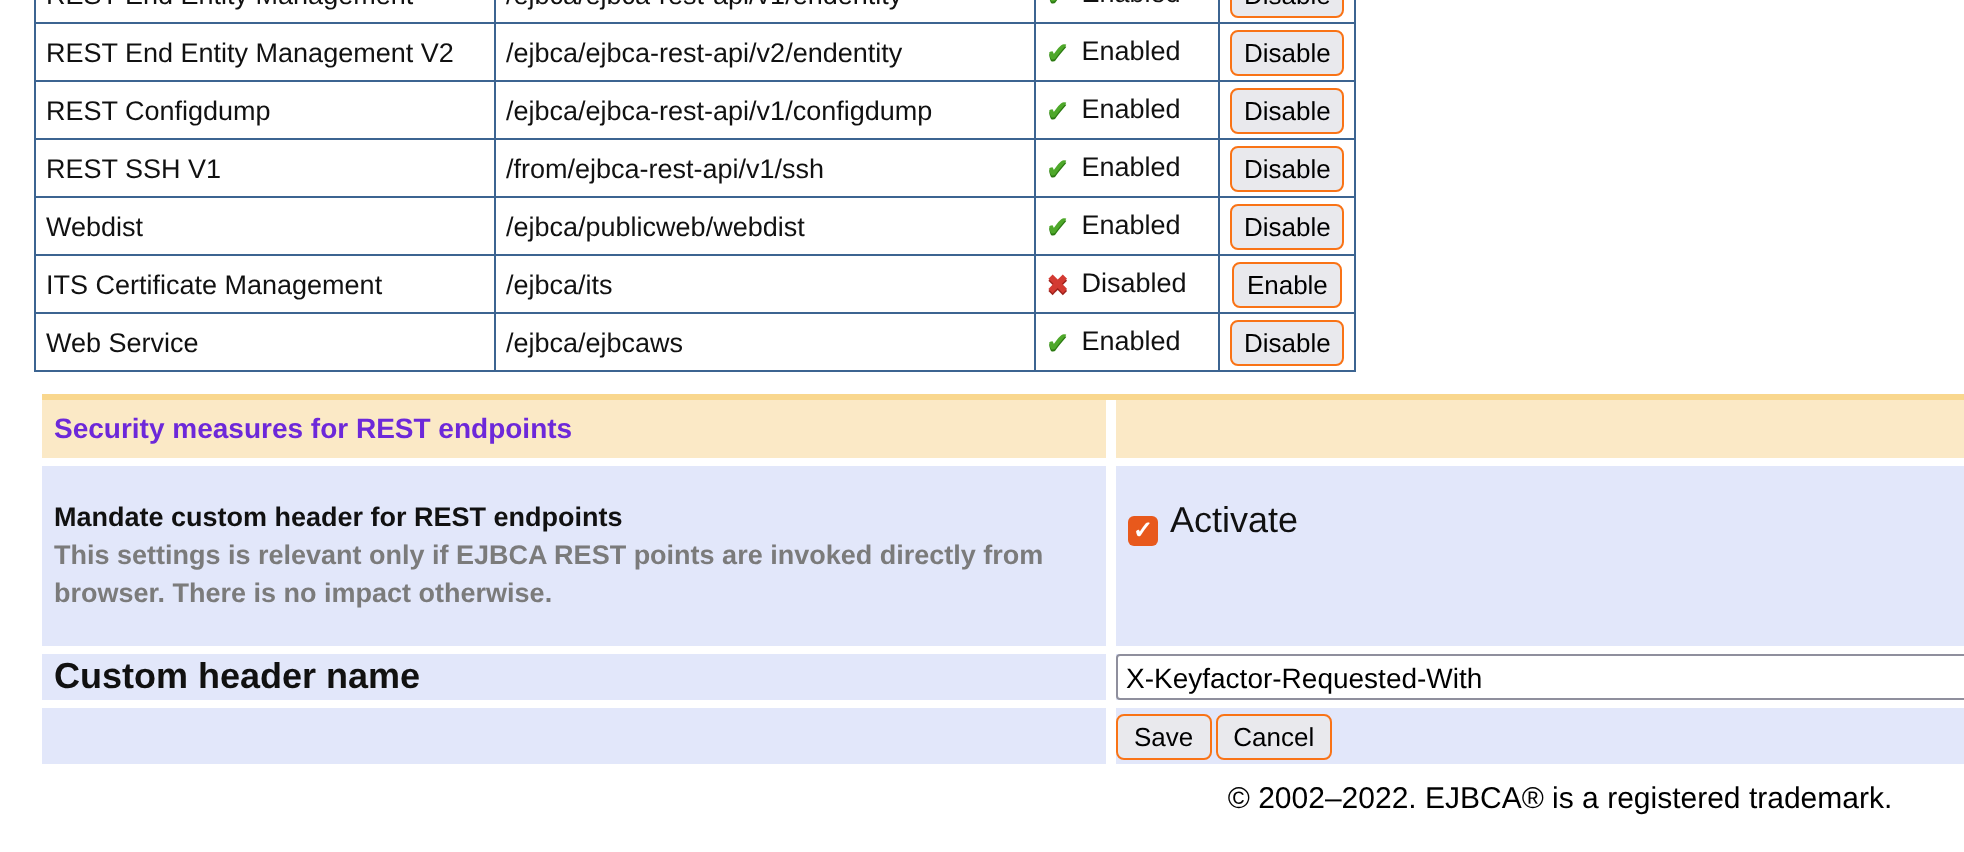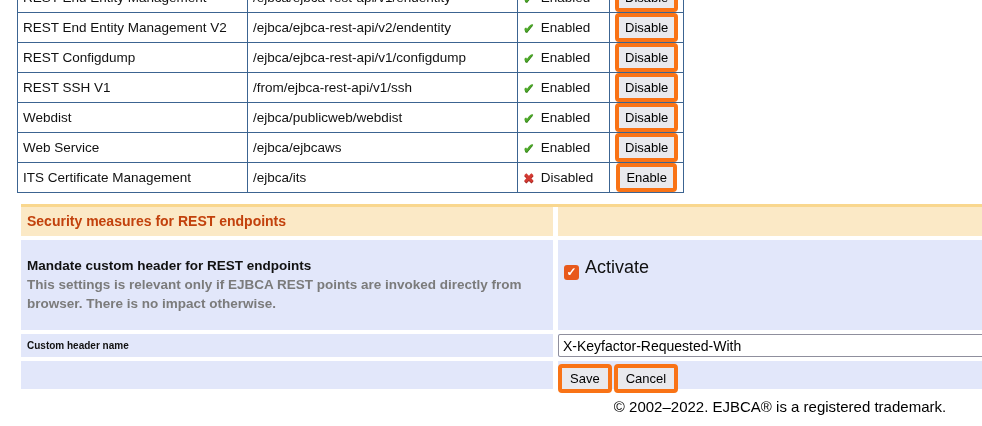--- a/index.html
+++ b/index.html
@@ -30,48 +30,48 @@
   td.c-status { width: 81px;  }
   td.c-action { width: 53px; text-align: center; padding: 0 2px; }
   .status-icon { font-size: 14px; margin-right: 6px; vertical-align: -1px; }
   .status-icon.ok   { color: #4ea82a; text-shadow: 0 1px 0 #2c7a12; }
   .status-icon.bad  { color: #d33a32; text-shadow: 0 1px 0 #9c1f1a; }
   button.btn {
     font-family: "Liberation Sans", sans-serif;
     font-size: 13px;
     color: #000;
     background: #e9e9ed;
-    border: 4px solid #f97316;
+    border: 1px solid #f97316;
     border-radius: 4px;
     padding: 3px 8px;
   }
   td.c-action button.btn { padding: 3px 6px; }
 
   
   .security {
     margin: 11px 0 0 21px;
     width: 1539px;
     display: grid;
     grid-template-columns: 532px 1fr;
     gap: 4px 5px;
     border-top: 3px solid #f9d78e;
   }
   .sec-head {
     background: #fbe9c6;
     padding: 6px 6px 5px 6px;
     font-weight: bold;
     font-size: 14px;
-    color: #c2410c;
+    color: #6d28d9;
   }
   .sec-head.right { min-height: 18px; }
   .cell { background: #e2e7fa; }
   .cell.pad { padding: 17px 6px; }
   .row-title { font-weight: bold; font-size: 13.5px; line-height: 18px; }
   .row-desc  { color: #7b7b7b; font-size: 13.5px; line-height: 19px; max-width: 505px; font-weight: bold; }
-  .label-cell { font-weight: bold; font-size: 10px; line-height: 23px; padding: 0 6px; }
+  .label-cell { font-weight: bold; font-size: 18px; line-height: 23px; padding: 0 6px; }
   .checkbox {
     display: inline-block;
     width: 15px; height: 15px;
     background: #e8591c;
     border-radius: 3px;
     color: #fff;
     font-size: 12px; font-weight: bold;
     line-height: 15px; text-align: center;
     vertical-align: -3px;
     margin-right: 6px;
@@ -130,30 +130,30 @@
         <td class="c-status"><span class="status-icon ok">✔</span><span>Enabled</span></td>
         <td class="c-action"><button class="btn">Disable</button></td>
       </tr>
       <tr>
         <td class="c-name">Webdist</td>
         <td class="c-url">/ejbca/publicweb/webdist</td>
         <td class="c-status"><span class="status-icon ok">✔</span><span>Enabled</span></td>
         <td class="c-action"><button class="btn">Disable</button></td>
       </tr>
       <tr>
+        <td class="c-name">ITS Certificate Management</td>
+        <td class="c-url">/ejbca/its</td>
+        <td class="c-status"><span class="status-icon bad">✖</span><span>Disabled</span></td>
+        <td class="c-action"><button class="btn">Enable</button></td>
+      </tr>
+      <tr>
         <td class="c-name">Web Service</td>
         <td class="c-url">/ejbca/ejbcaws</td>
         <td class="c-status"><span class="status-icon ok">✔</span><span>Enabled</span></td>
         <td class="c-action"><button class="btn">Disable</button></td>
-      </tr>
-      <tr>
-        <td class="c-name">ITS Certificate Management</td>
-        <td class="c-url">/ejbca/its</td>
-        <td class="c-status"><span class="status-icon bad">✖</span><span>Disabled</span></td>
-        <td class="c-action"><button class="btn">Enable</button></td>
       </tr>
     </tbody>
 </table>
 
 <div class="security">
   <div class="sec-head">Security measures for REST endpoints</div>
   <div class="sec-head right"></div>
 
   <div class="cell pad">
     <div class="row-title">Mandate custom header for REST endpoints</div>

